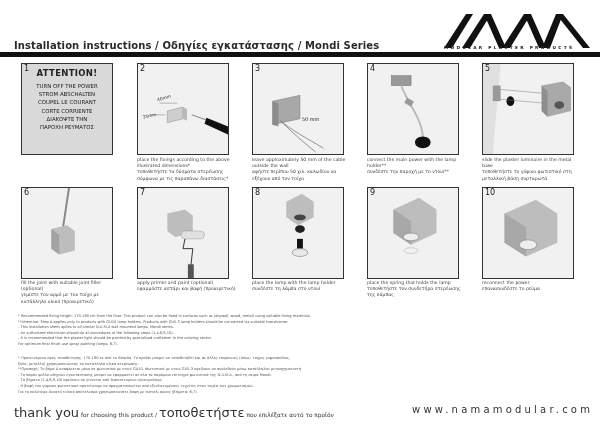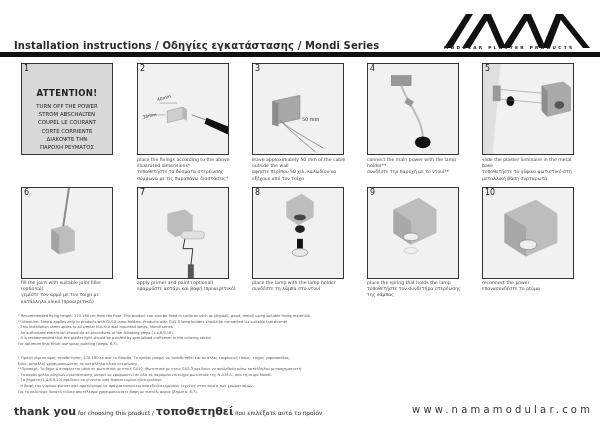--- a/index.html
+++ b/index.html
@@ -5,30 +5,30 @@
   html,body{margin:0;padding:0;}
   body{width:600px;height:424px;background:#ffffff;position:relative;overflow:hidden;font-family:"DejaVu Sans",sans-serif;color:#333;}
   .header-title{position:absolute;left:14px;top:40px;font-size:10px;font-weight:bold;color:#2a2a2a;letter-spacing:0.1px;}
   .logo{position:absolute;left:444px;top:8px;width:148px;height:42px;}
   .logo-sub{position:absolute;left:444px;top:45px;width:150px;font-size:4.3px;font-weight:bold;letter-spacing:2.3px;color:#222;text-align:left;}
   .header-rule{position:absolute;left:0;top:52px;width:600px;height:5px;background:#111;}
   .panel{position:absolute;width:92px;height:92px;border:1px solid #333;background:#f1f1f1;box-sizing:border-box;overflow:hidden;}
   .panel .num{position:absolute;left:2px;top:0px;font-size:8px;color:#222;z-index:3;}
   .panel svg{position:absolute;left:0;top:0;width:100%;height:100%;}
   .attn{background:#d9d9d9;text-align:center;}
-  .attn .title{margin-top:24px;font-size:8.5px;font-weight:bold;color:#222;letter-spacing:0.3px;}
+  .attn .title{margin-top:4px;font-size:8.5px;font-weight:bold;color:#222;letter-spacing:0.3px;}
   .attn .lines{margin-top:4px;font-size:5.4px;line-height:8.2px;color:#222;}
   .caption{position:absolute;width:100px;font-size:4.6px;line-height:6.2px;color:#444;}
   .caption .gr{display:block;}
   .notes{position:absolute;left:18px;top:314px;width:300px;font-size:3.6px;line-height:5.6px;color:#555;}
   .notes div{white-space:nowrap;}
   .notes-gr{position:absolute;left:18px;top:356px;width:300px;font-size:3.6px;line-height:5.6px;color:#555;}
   .notes-gr div{white-space:nowrap;}
   .footer-thanks{position:absolute;left:14px;top:405px;font-size:8px;color:#333;white-space:nowrap;}
-  .footer-thanks .big{font-weight:bold;font-size:11px;}
+  .footer-thanks .big{font-weight:normal;font-size:13px;}
   .footer-thanks .small{font-size:5.8px;}
   .footer-url{position:absolute;left:412px;top:404px;font-size:10px;letter-spacing:3.2px;color:#333;}
 </style>
 </head>
 <body>
 
 <div class="header-title">Installation instructions / Οδηγίες εγκατάστασης / Mondi Series</div>
 
 <svg class="logo" viewBox="0 0 148 42">
   <g fill="#111">
@@ -203,15 +203,15 @@
   <div>* Προτεινόμενο ύψος τοποθέτησης: 170-180 εκ από το δάπεδο. Το προϊόν μπορεί να τοποθετηθεί και σε άλλες επιφάνειες (όπως: τοίχος γυψοσανίδας,</div>
   <div>  ξύλο, μεταλλο) χρησιμοποιώντας τα κατάλληλα υλικά στερέωσης.</div>
   <div>**Προσοχή: Το βήμα 4 αναφέρεται μόνο σε φωτιστικά με ντουί GU10. Φωτιστικά με ντουί GU5.3 οφείλουν να συνδεθούν μέσω κατάλληλου μετασχηματιστή.</div>
   <div>- Το παρόν φύλλο οδηγιών εγκατάστασης μπορεί να εφαρμοστεί σε όλα τα παρόμοια επιτοίχια φωτιστικά της N.A.M.A., από τη σειρά Mondi.</div>
   <div>- Τα βήματα (1,4,8,9,10) οφείλουν να γίνονται από διαπιστευμένο ηλεκτρολόγο.</div>
   <div>- Η βαφή του γύψινου φωτιστικού προτείνουμε να πραγματοποιείται από εξειδικευμένους τεχνίτες στον τομέα των χρωματισμών.</div>
   <div>  Για το καλύτερο δυνατό τελικό αποτέλεσμα χρησιμοποιείστε βαφή με πιστόλι αέρος (βήματα: 6,7).</div>
 </div>
 
 <div class="footer-thanks">
-  <span class="big">thank you</span><span class="small"> for choosing this product / </span><span class="big">τοποθετηθεί</span><span class="small"> που επιλέξατε αυτό το προϊόν</span>
+  <span class="big">thank you</span><span class="small"> for choosing this product / </span><span class="big">τοποθετήστε</span><span class="small"> που επιλέξατε αυτό το προϊόν</span>
 </div>
 <div class="footer-url">www.namamodular.com</div>
 
 </body></html>

